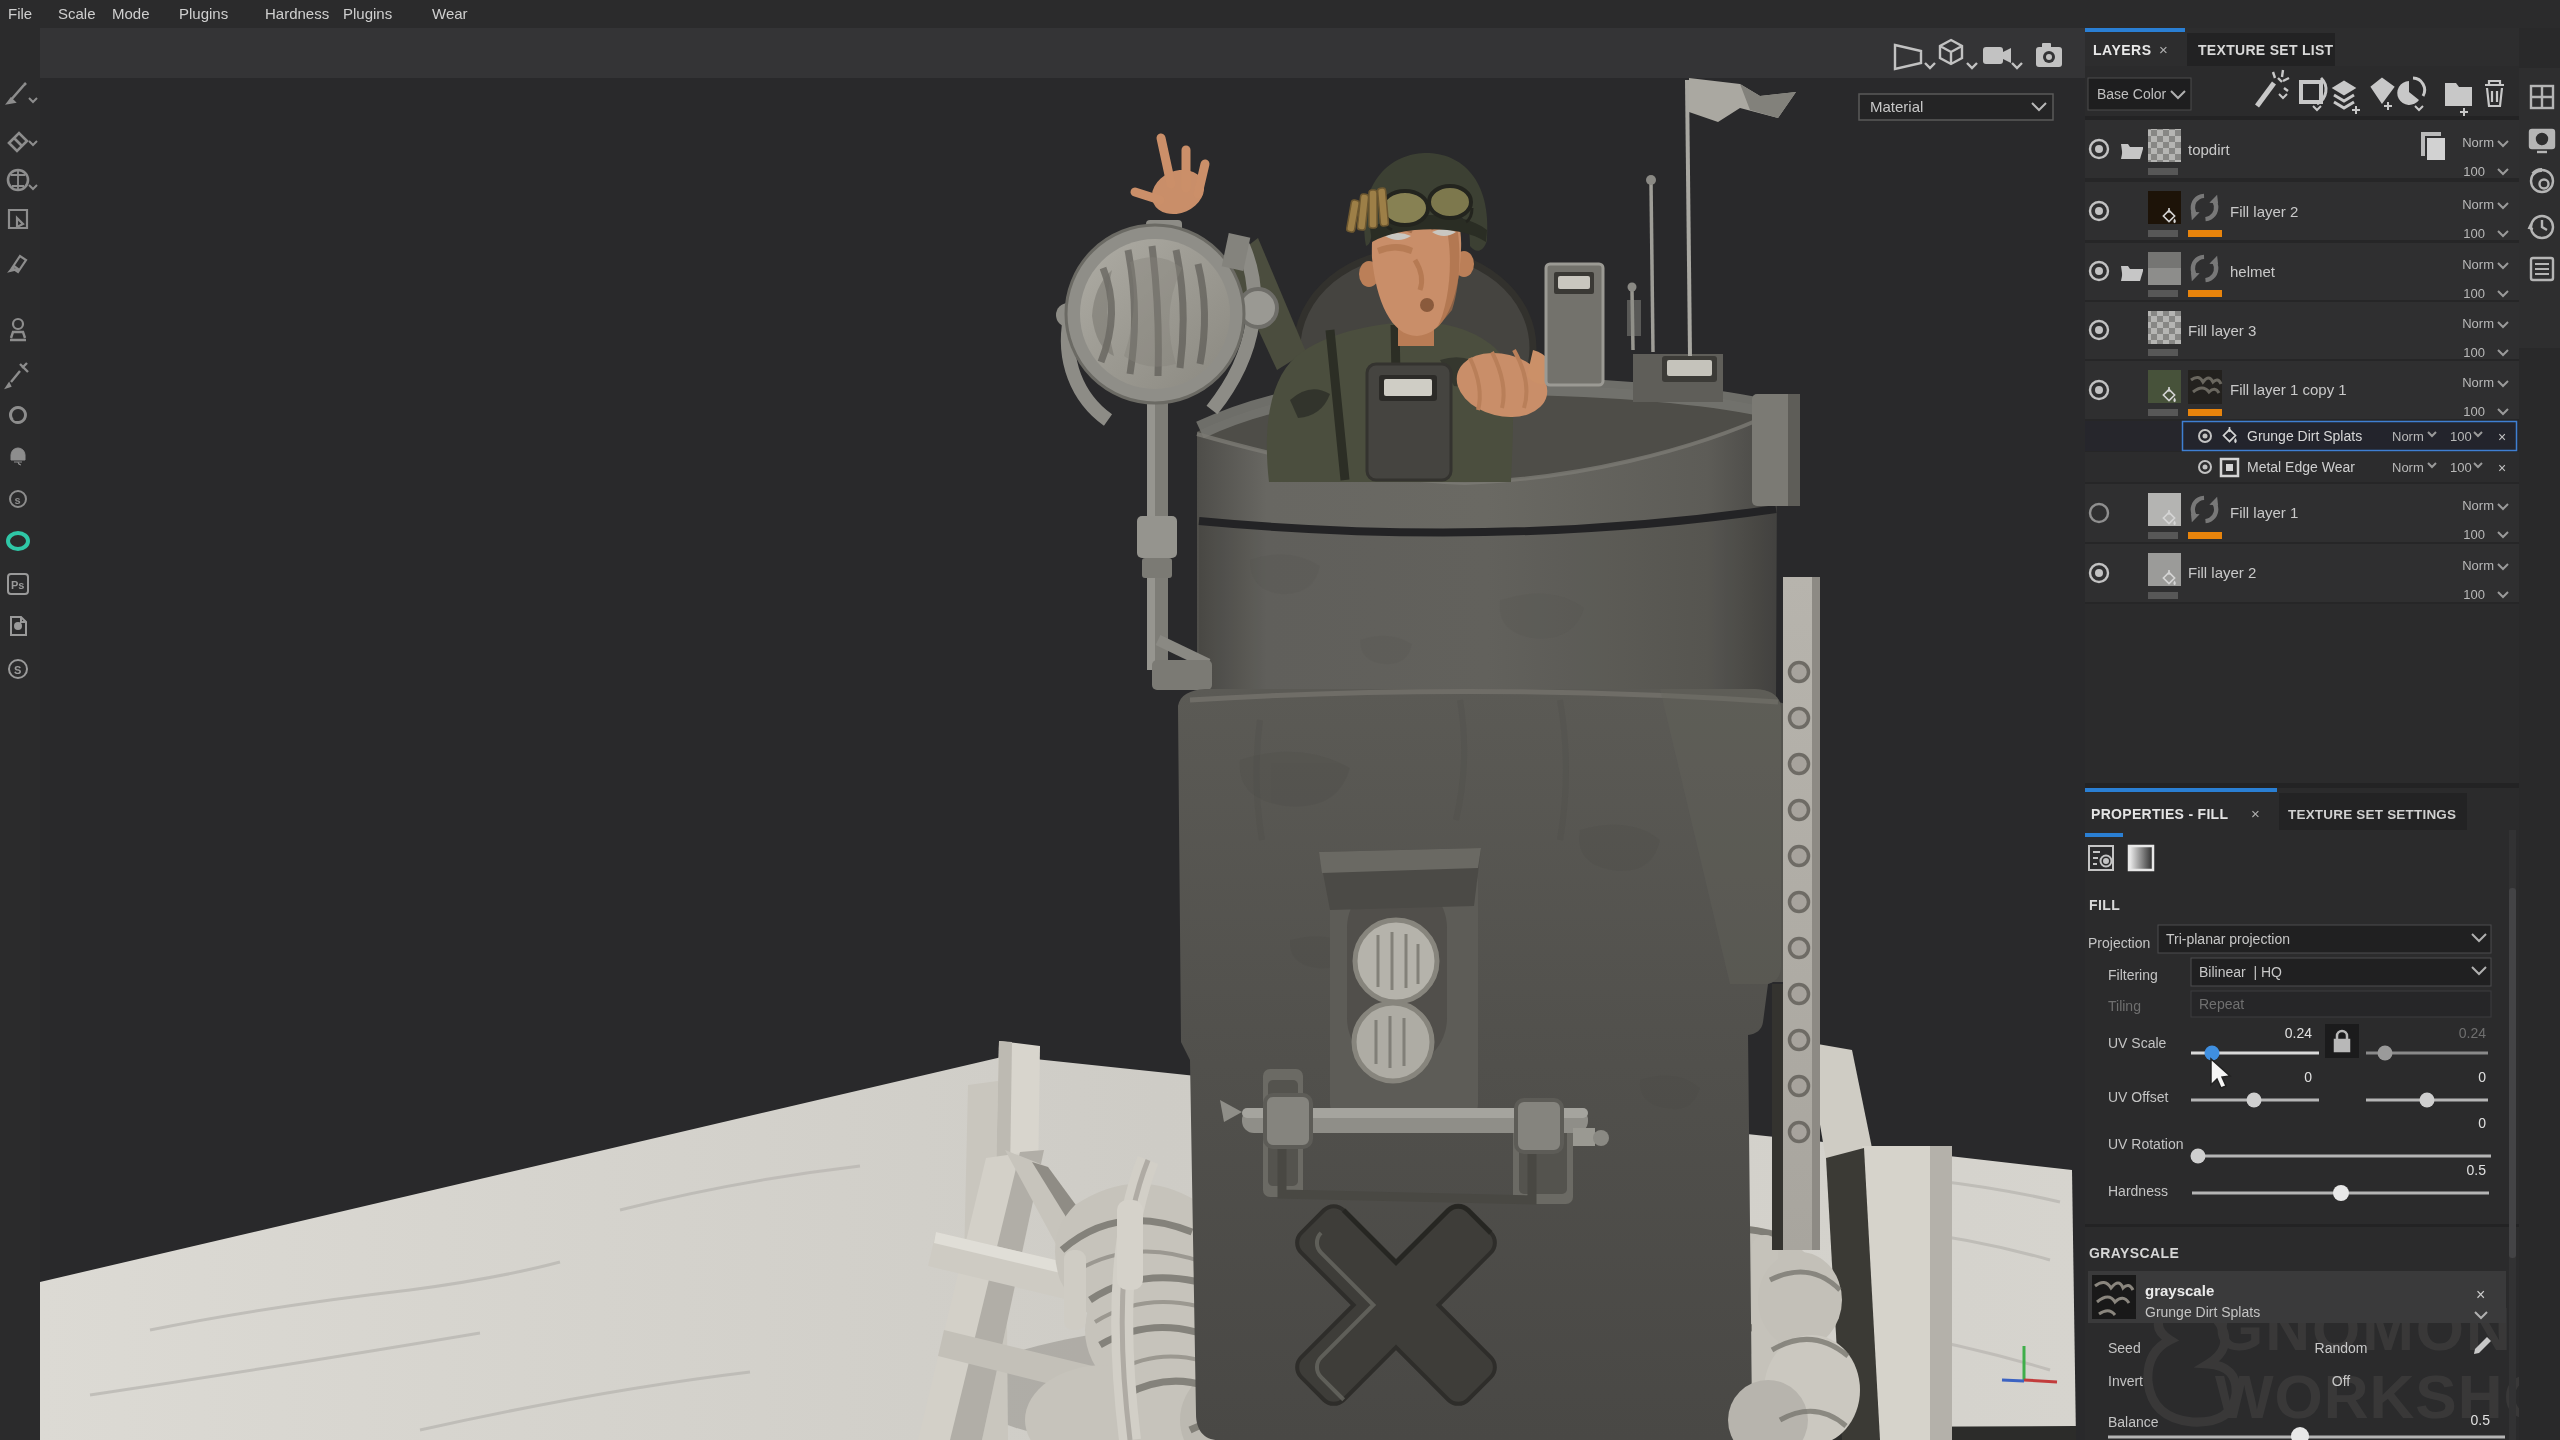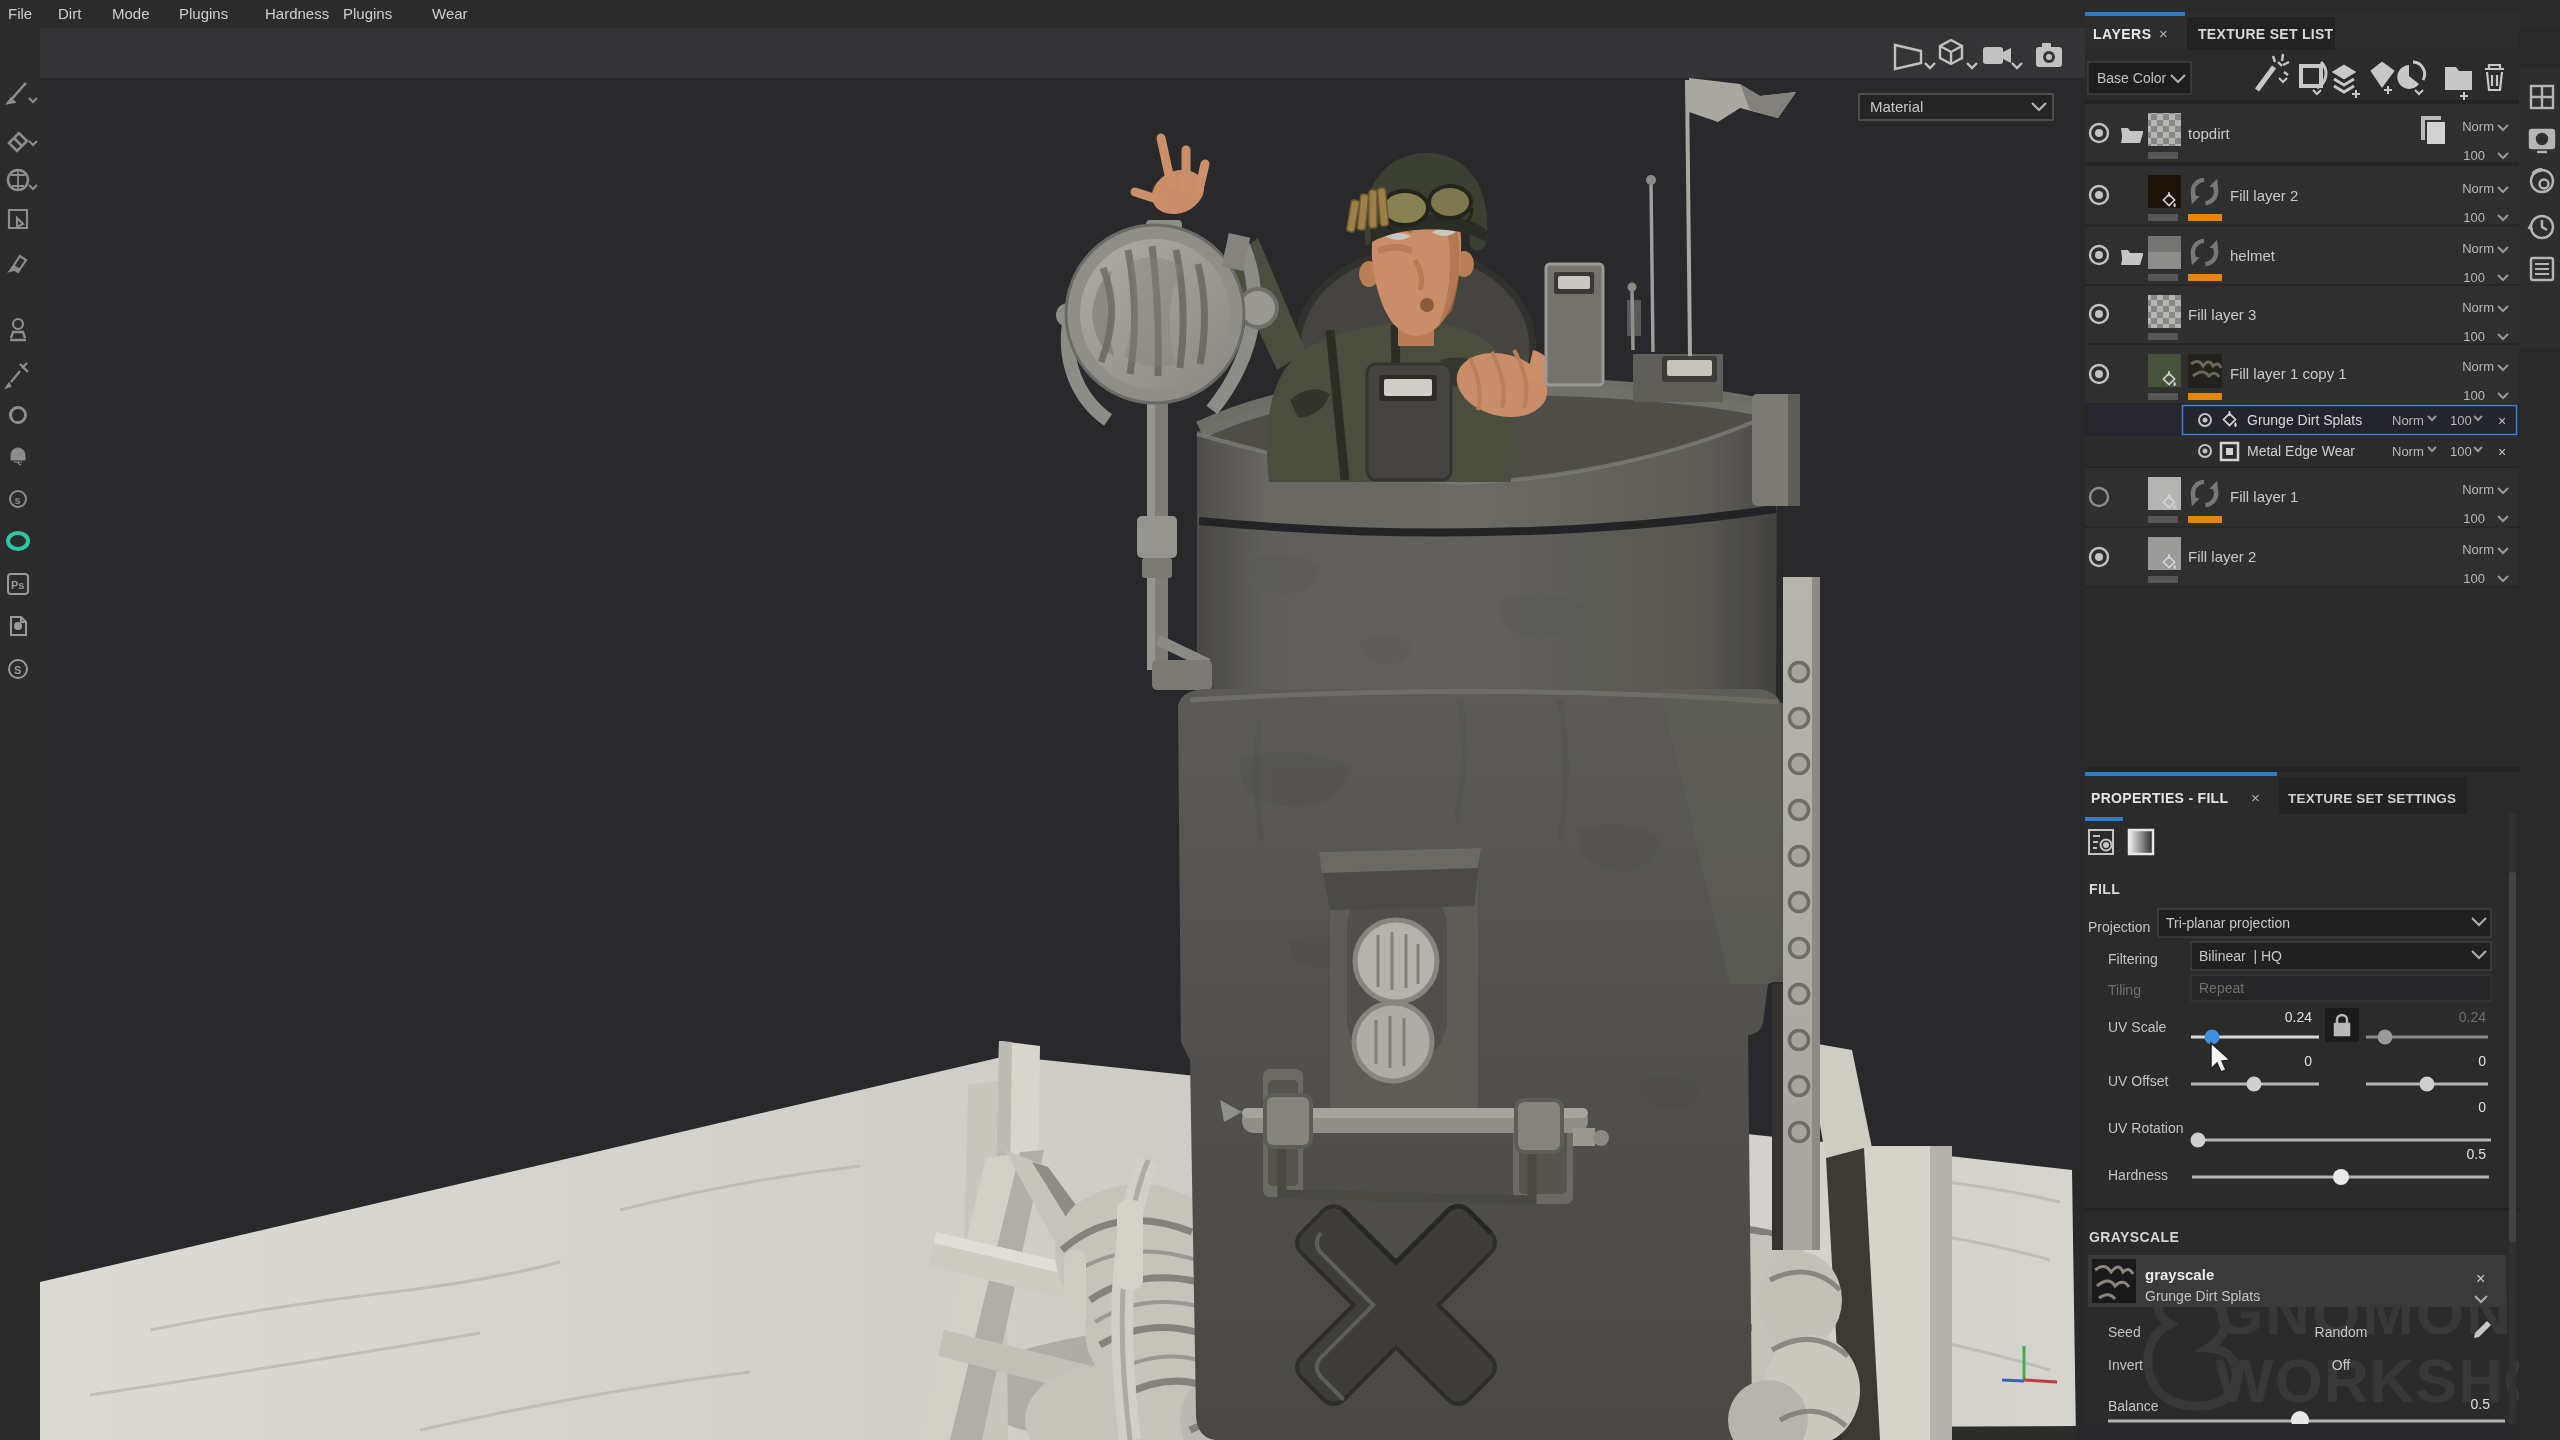--- a/index.html
+++ b/index.html
@@ -2,27 +2,27 @@
 <html><head><meta charset="utf-8">
 <style>
 *{margin:0;padding:0;box-sizing:border-box}
 html,body{width:2560px;height:1440px;overflow:hidden;background:#262627;font-family:"Liberation Sans",sans-serif}
 #root{position:absolute;left:0;top:0;width:2560px;height:1440px;background:#28282a}
 .abs{position:absolute}
 #menubar{position:absolute;left:0;top:0;width:2560px;height:28px;background:#2b2b2c;color:#cfcfcf;font-size:15px}
 #menubar span{position:absolute;top:5px}
 #leftrail{position:absolute;left:0;top:28px;width:40px;height:1412px;background:#2b2b2c}
 #farrail{position:absolute;left:2519px;top:28px;width:41px;height:1412px;background:#29292a}
-#rightpanel{position:absolute;left:2085px;top:12px;width:434px;height:1412px;background:#2b2b2c;font-size:14px;color:#bef264}
+#rightpanel{position:absolute;left:2085px;top:28px;width:434px;height:1412px;background:#2b2b2c;font-size:14px;color:#bef264}
 </style></head>
 <body>
 <div id="root">
 <div id="menubar">
 <span style="left:8px">File</span>
-<span style="left:58px">Dirt</span>
+<span style="left:58px">Scale</span>
 <span style="left:112px">Mode</span>
 <span style="left:179px">Plugins</span>
 <span style="left:265px">Hardness</span>
 <span style="left:343px">Plugins</span>
 <span style="left:432px">Wear</span>
 </div>
 <svg class="abs" style="left:40px;top:28px" width="2045" height="1412" viewBox="40 28 2045 1412">
 <defs>
 <linearGradient id="slabG" x1="0" y1="0" x2="1" y2="0">
  <stop offset="0" stop-color="#dcdad4"></stop>

